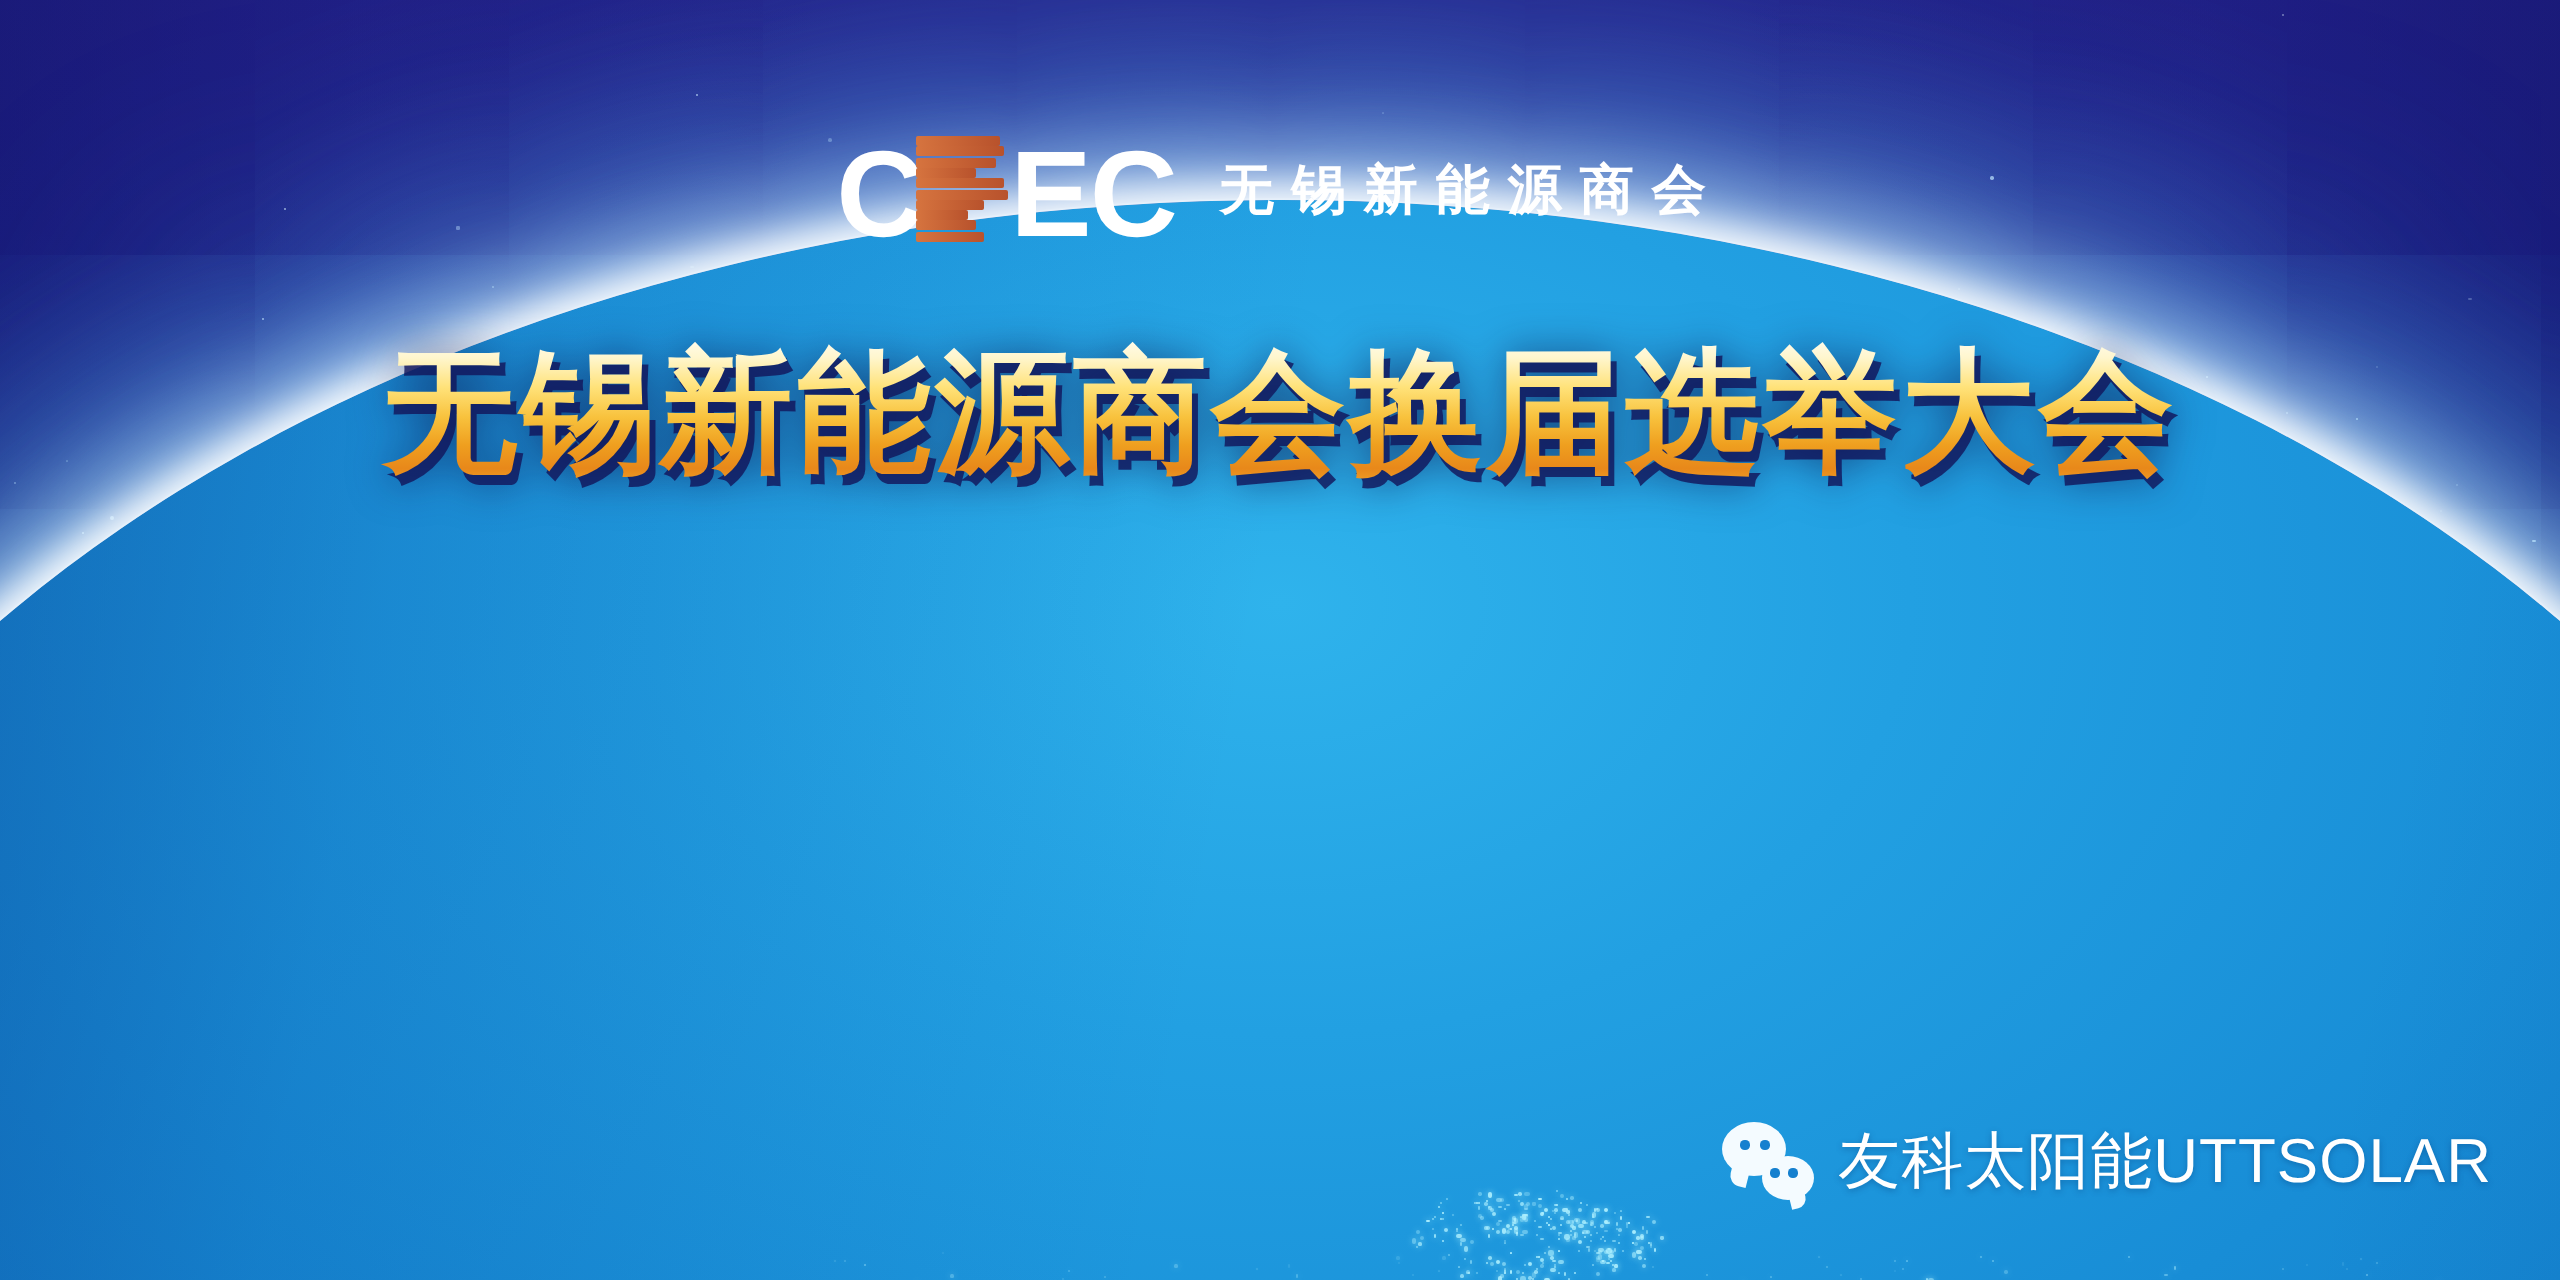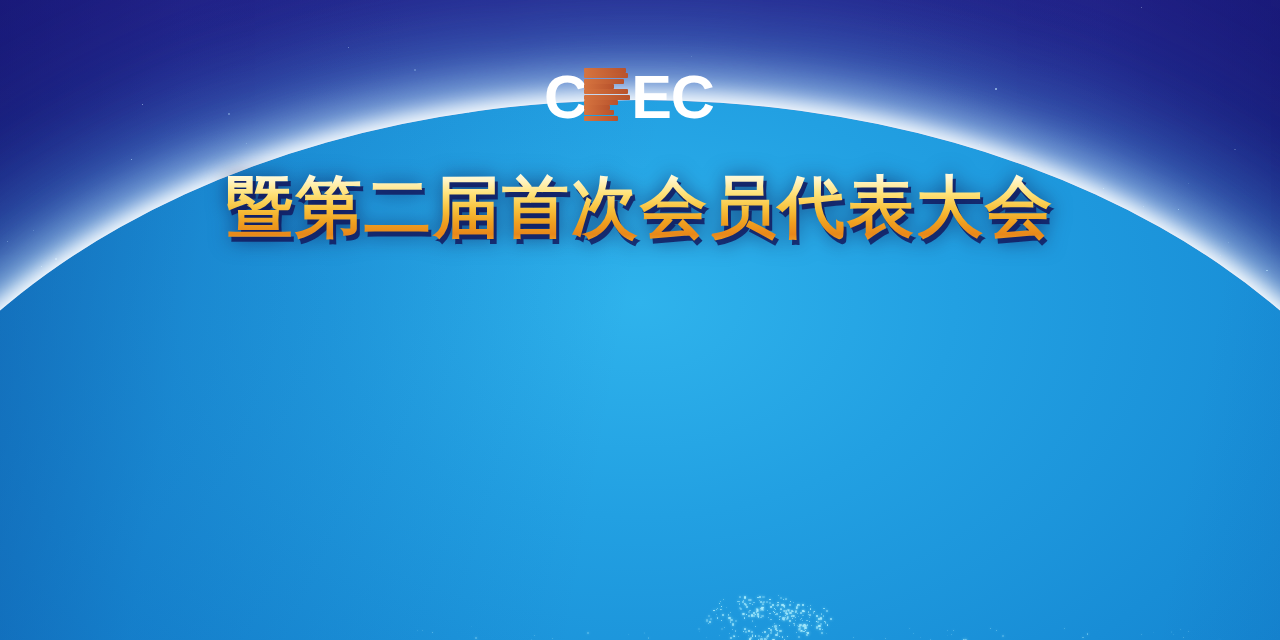--- a/index.html
+++ b/index.html
@@ -752,22 +752,34 @@
           <i style="top: 26.5px; width: 46px;"></i>
           <i style="top: 31.8px; width: 34px;"></i>
           <i style="top: 37.1px; width: 26px;"></i>
           <i style="top: 42.4px; width: 30px;"></i>
           <i style="top: 47.7px; width: 34px;"></i>
         </span>
       <span class="ltr">E</span>
       <span class="ltr">C</span>
     </div>
     <div class="logo-cn">
+      <div class="logo-cn-top">无锡新能源商会</div>
     </div>
   </div>
 
   <div class="headline">
-    <div class="hl-line">暨第二届首次会员代表大会</div>
+    <div class="hl-line">无锡新能源商会换届选举大会</div>
   </div>
 
 
+  <div class="watermark">
+    <span class="wx-icon">
+      <span class="bub b1"></span>
+      <span class="bub b2"></span>
+      <span class="eye" style="left:9px;top:9px;"></span>
+      <span class="eye" style="left:19px;top:9px;"></span>
+      <span class="eye" style="left:24px;top:23px;"></span>
+      <span class="eye" style="left:33px;top:23px;"></span>
+    </span>
+    <span class="wm-text">友科太阳能UTTSOLAR</span>
+  </div>
 
 </div>
 
 </body></html>

